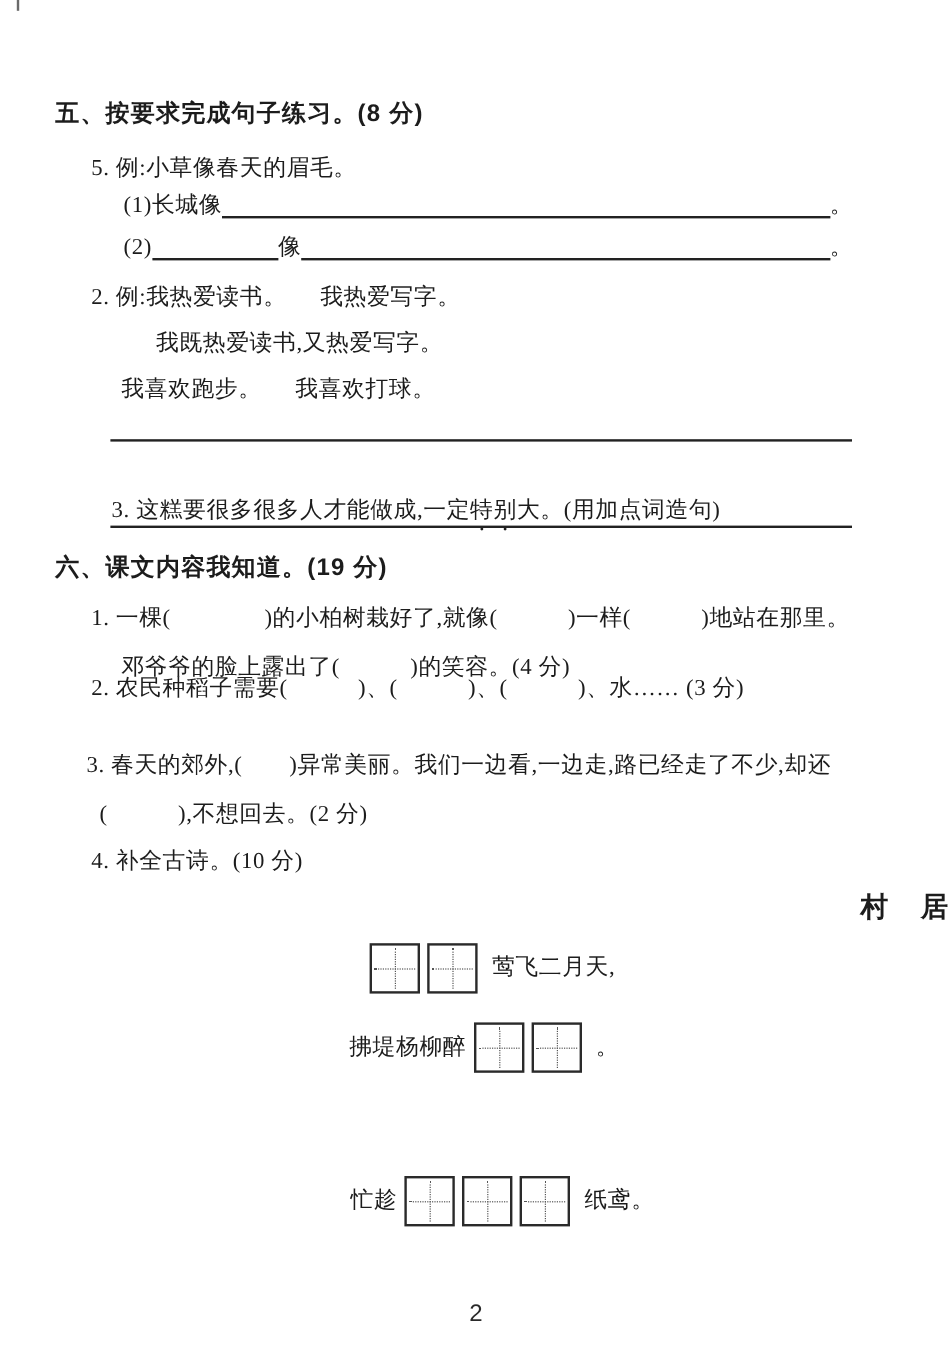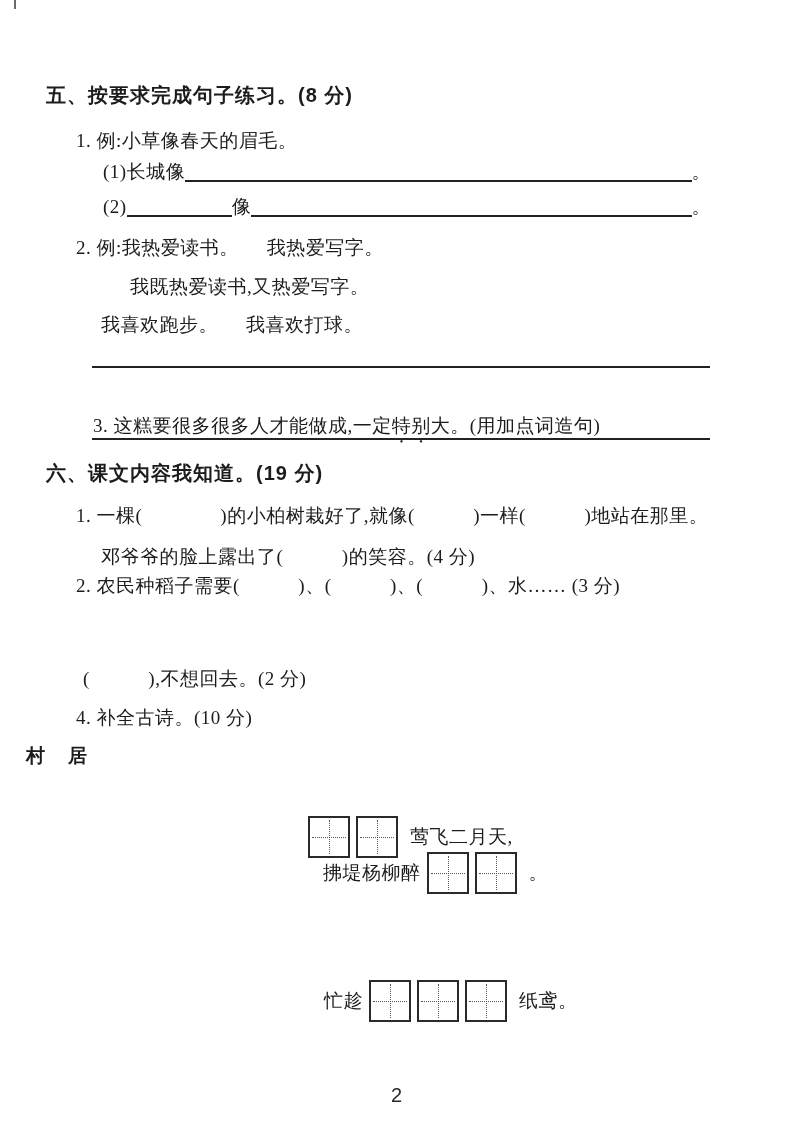--- a/index.html
+++ b/index.html
@@ -39,43 +39,43 @@
     border-bottom:2px solid #222;
   }
   .em-dots{
     -webkit-text-emphasis:filled dot #1c1c1c;
     -webkit-text-emphasis-position:under right;
     text-emphasis:filled dot #1c1c1c;
     text-emphasis-position:under right;
   }
   .poem-title{
     font-weight:700;
-    font-size:19px;
-    text-align:left;
+    font-size:23px;
+    text-align:right;
     letter-spacing:2px;
   }
   .poem-row{display:flex;align-items:center;}
   .box{
     width:42px;height:42px;
     border:2px solid #2a2a2a;
     position:relative;
     flex:0 0 auto;
     margin-right:6px;
     box-sizing:border-box;
     background:#fff;
   }
   .box::before{
     content:"";position:absolute;left:50%;top:2px;bottom:2px;
     border-left:1.5px dotted #555;
   }
   .box::after{
     content:"";position:absolute;top:50%;left:2px;right:2px;
     border-top:1.5px dotted #555;
   }
-  .poem-pre{margin-right:6px;margin-left:32px;}
+  .poem-pre{margin-right:6px;}
   .poem-post{margin-left:6px;}
   .page-number{
     position:absolute;
     left:0;width:100%;
     text-align:center;
     font-family:"Liberation Sans","DejaVu Sans",sans-serif;
     font-size:20px;
     color:#2a2a2a;
   }
   .edge-mark{
@@ -84,21 +84,21 @@
 </style>
 </head>
 <body>
 
 <div class="page">
 
   <div class="edge-mark"></div>
 
   <div class="row heading" style="left:46px;top:83px">五、按要求完成句子练习。(8 分)</div>
 
-  <div class="row" style="left:76px;top:129px">1. 例:小草像春天的眉毛。</div>
+  <div class="row" style="left:76px;top:129px">5. 例:小草像春天的眉毛。</div>
 
   <div class="row flexrow" style="left:103px;top:160px;width:608px">
     <span>(1)长城像</span>
     <span class="blank fill"></span>
     <span>。</span>
   </div>
 
   <div class="row flexrow" style="left:103px;top:195px;width:608px">
     <span>(2)</span>
     <span class="blank w105"></span>
@@ -126,30 +126,31 @@
   </div>
 
   <div class="hr" style="left:92px;top:438px;width:618px"></div>
 
   <div class="row heading" style="left:46px;top:461px">六、课文内容我知道。(19 分)</div>
 
   <div class="row" style="left:76px;top:504px">1. 一棵(　　　　)的小柏树栽好了,就像(　　　)一样(　　　)地站在那里。</div>
 
   <div class="row" style="left:101px;top:545px">邓爷爷的脸上露出了(　　　)的笑容。(4 分)</div>
 
-  <div class="row" style="left:76px;top:574px">2. 农民种稻子需要(　　　)、(　　　)、(　　　)、水…… (3 分)</div>
+  <div class="row" style="left:76px;top:562px">2. 农民种稻子需要(　　　)、(　　　)、(　　　)、水…… (3 分)</div>
 
+  <div class="row" style="left:72px;top:626px">3. 春天的郊外,(　　)异常美丽。我们一边看,一边走,路已经走了不少,却还</div>
 
   <div class="row" style="left:83px;top:667px">(　　　),不想回去。(2 分)</div>
 
   <div class="row" style="left:76px;top:706px">4. 补全古诗。(10 分)</div>
 
   <div class="row poem-title" style="left:26px;top:744px;width:766px">村　居</div>
 
-  <div class="row poem-row" style="left:308px;top:816px">
+  <div class="row poem-row" style="left:308px;top:786px">
     <span class="box"></span>
     <span class="box"></span>
     <span class="poem-post">莺飞二月天,</span>
   </div>
 
   <div class="row poem-row" style="left:291px;top:852px">
     <span class="poem-pre">拂堤杨柳醉</span>
     <span class="box"></span>
     <span class="box"></span>
     <span class="poem-post">。</span>

